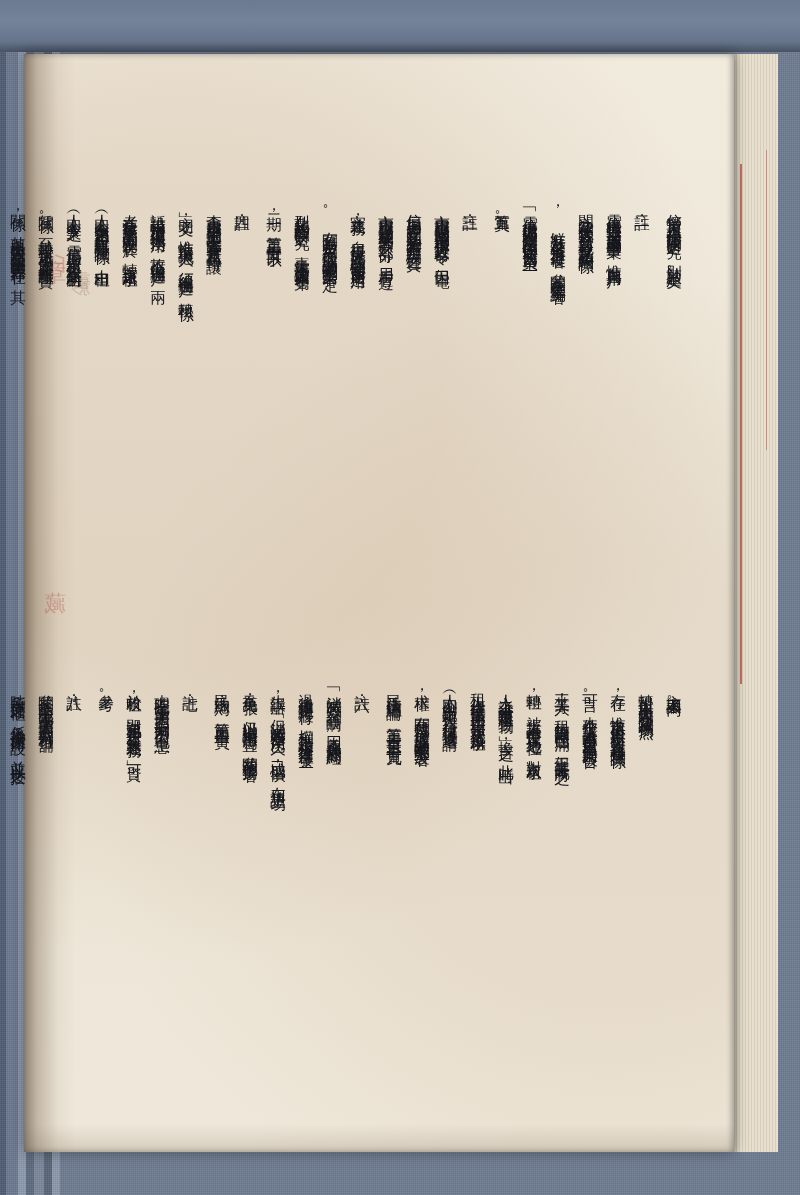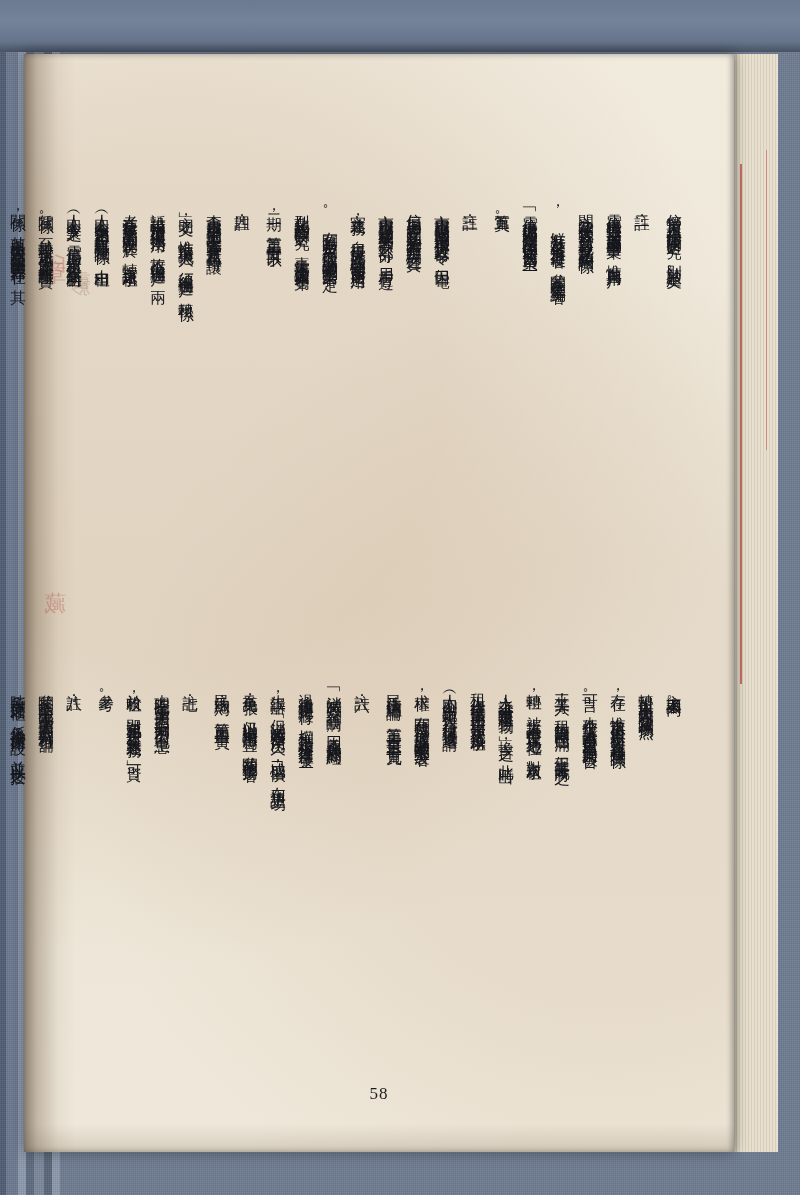--- a/index.html
+++ b/index.html
@@ -225,15 +225,14 @@
       <div class="blk note">
         <div class="vcol label">註八：</div>
         <div class="vcol">參閱最高法院十九年上字第三四五號判例「租舖</div>
         <div class="vcol">時所交之押櫃，係爲擔保欠租而設，並非以之按</div>
         <div class="vcol">月抵租。故交付押櫃之後，仍須按月付租租，不得</div>
 
       </div>
 
     </div>
 
-    <div id="folio">58</div>
   </div>
 </div>
 
 </body></html>

